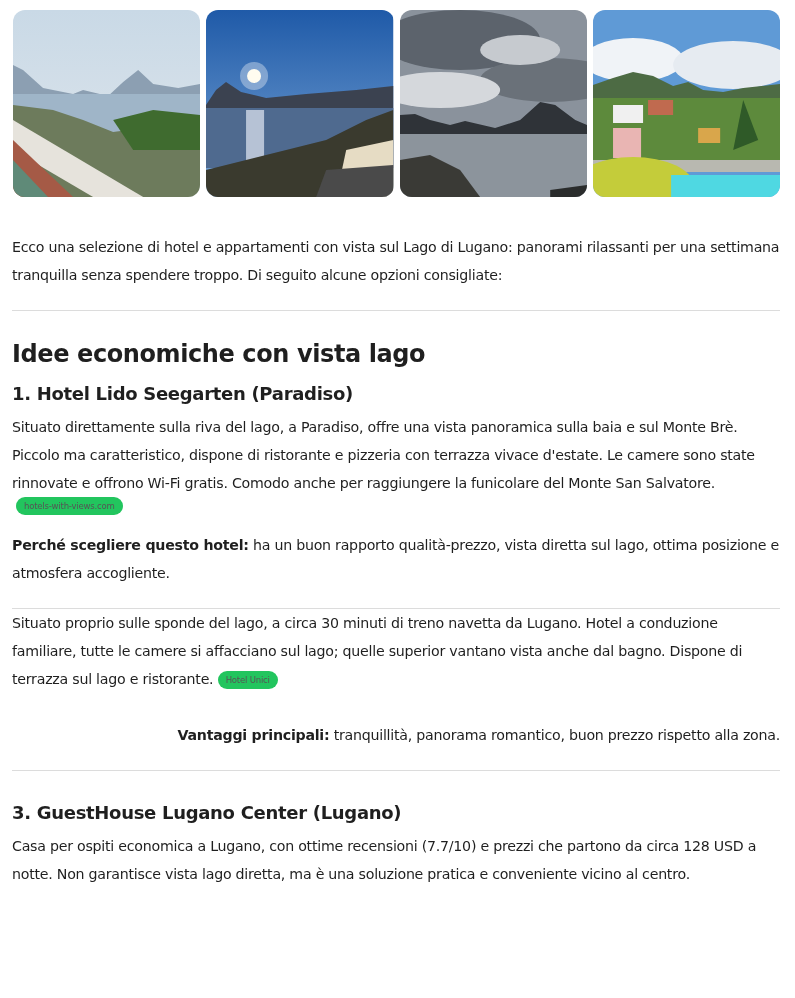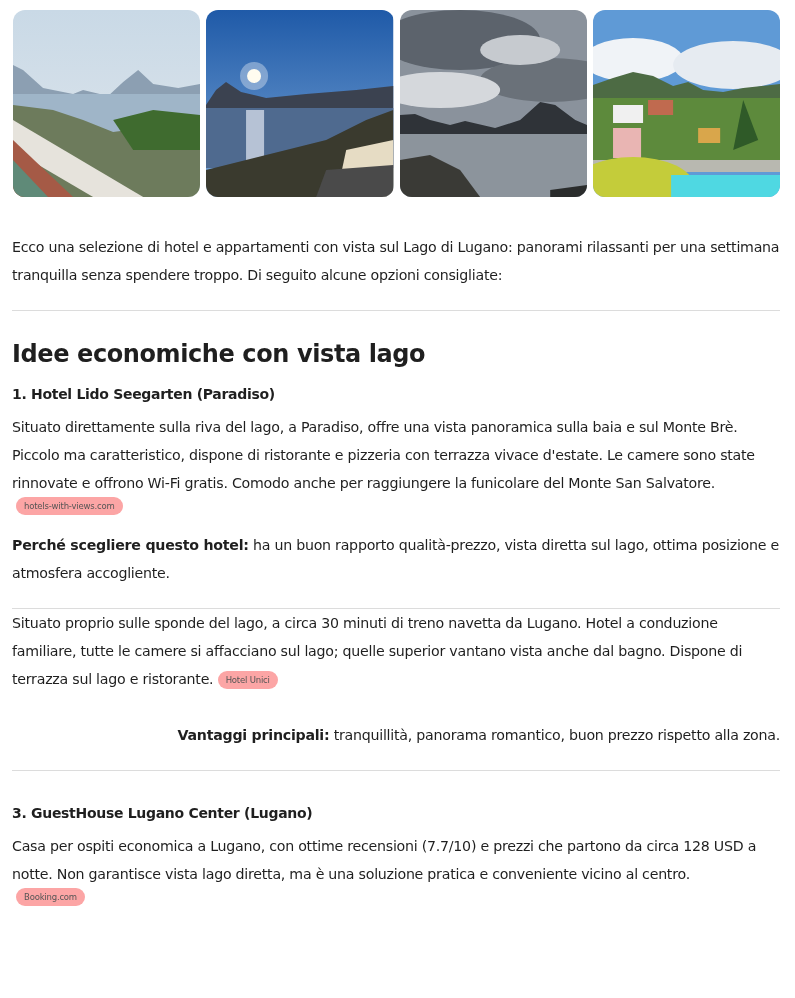--- a/index.html
+++ b/index.html
@@ -6,22 +6,22 @@
   html, body { width: 795px; height: 998px; overflow: hidden; background: #ffffff; }
   body { font-family: "DejaVu Sans", sans-serif; color: #1f1f1f; position: relative; }
   .gallery { position: absolute; left: 13px; top: 10px; width: 767px; height: 187px; display: flex; gap: 6px; }
   .photo { flex: 1 1 0; height: 187px; border-radius: 12px; overflow: hidden; position: relative; }
   .photo svg { display: block; width: 100%; height: 100%; }
   .content { position: absolute; left: 12px; top: 233px; width: 768px; }
   p { font-size: 14.2px; line-height: 28px; letter-spacing: -0.25px; color: #1f1f1f; }
   .intro { margin-bottom: 21px; }
   hr { border: none; border-top: 1px solid #dcdcdc; margin: 0; }
   h2 { font-size: 24px; font-weight: bold; letter-spacing: -0.4px; margin-top: 30px; line-height: 26px; }
-  h3 { font-size: 14px; font-weight: bold; letter-spacing: -0.3px; margin-top: 15px; margin-bottom: 7px; line-height: 24px; }
-  .chip { display: inline-block; font-size: 8.5px; color: #555; background: #fca5a5; border-radius: 10px; padding: 0 8px; line-height: 18px; height: 18px; vertical-align: middle; letter-spacing: -0.2px; }
+  h3 { font-size: 18px; font-weight: bold; letter-spacing: -0.3px; margin-top: 15px; margin-bottom: 7px; line-height: 24px; }
+  .chip { display: inline-block; font-size: 8.5px; color: #555; background: #22c55e; border-radius: 10px; padding: 0 8px; line-height: 18px; height: 18px; vertical-align: middle; letter-spacing: -0.2px; }
   .chip-line { height: 22px; margin-top: -2px; padding-left: 4px; }
   .why { margin-top: 14px; margin-bottom: 21px; }
   .why b { font-weight: bold; margin-top: 24px; }
   .sec2 h3 { margin-top: 28px; }
   .sec3 h3 { margin-top: 30px; }
   .adv { margin-top: 28px; margin-bottom: 21px; text-align: right; }
 </style>
 </head>
 <body>
 
@@ -111,15 +111,14 @@
 
   <div class="sec2">
     <p><span>Situato proprio sulle sponde del lago, a circa 30 minuti di treno navetta da Lugano. Hotel a conduzione familiare, tutte le camere si affacciano sul lago; quelle superior vantano vista anche dal bagno. Dispone di terrazza sul lago e ristorante.</span> <span class="chip">Hotel Unici</span></p>
     <p class="adv"><b>Vantaggi principali:</b><span> tranquillità, panorama romantico, buon prezzo rispetto alla zona.</span></p>
   </div>
   <hr>
 
   <div class="sec3">
     <h3>3. GuestHouse Lugano Center (Lugano)</h3>
     <p>Casa per ospiti economica a Lugano, con ottime recensioni (7.7/10) e prezzi che partono da circa 128 USD a notte. Non garantisce vista lago diretta, ma è una soluzione pratica e conveniente vicino al centro.</p>
-    <div class="chip-line"><span class="chip">Booking.com</span></div>
   </div>
 </div>
 
 </body></html>

